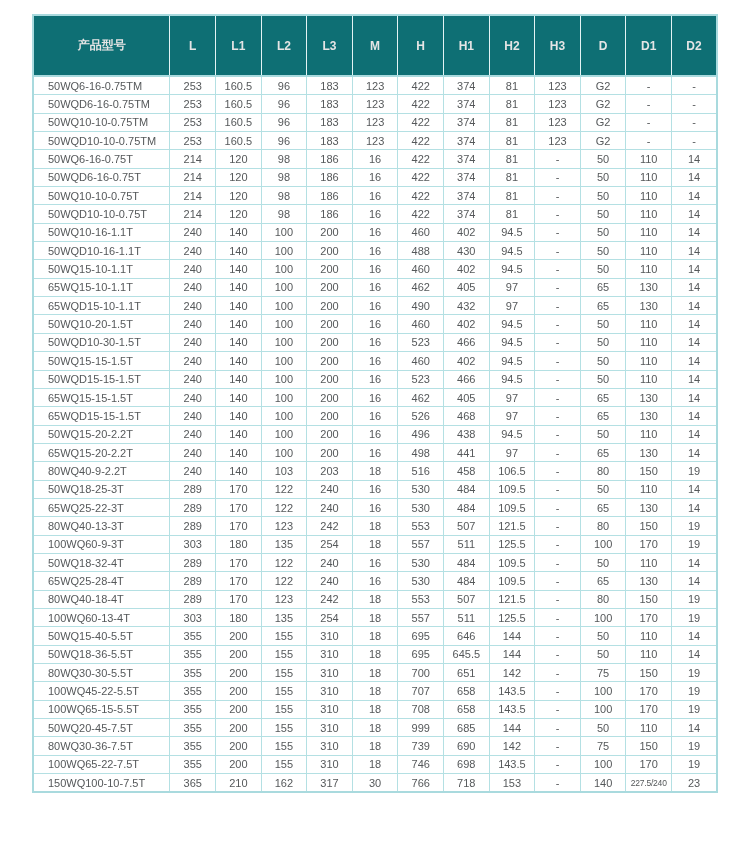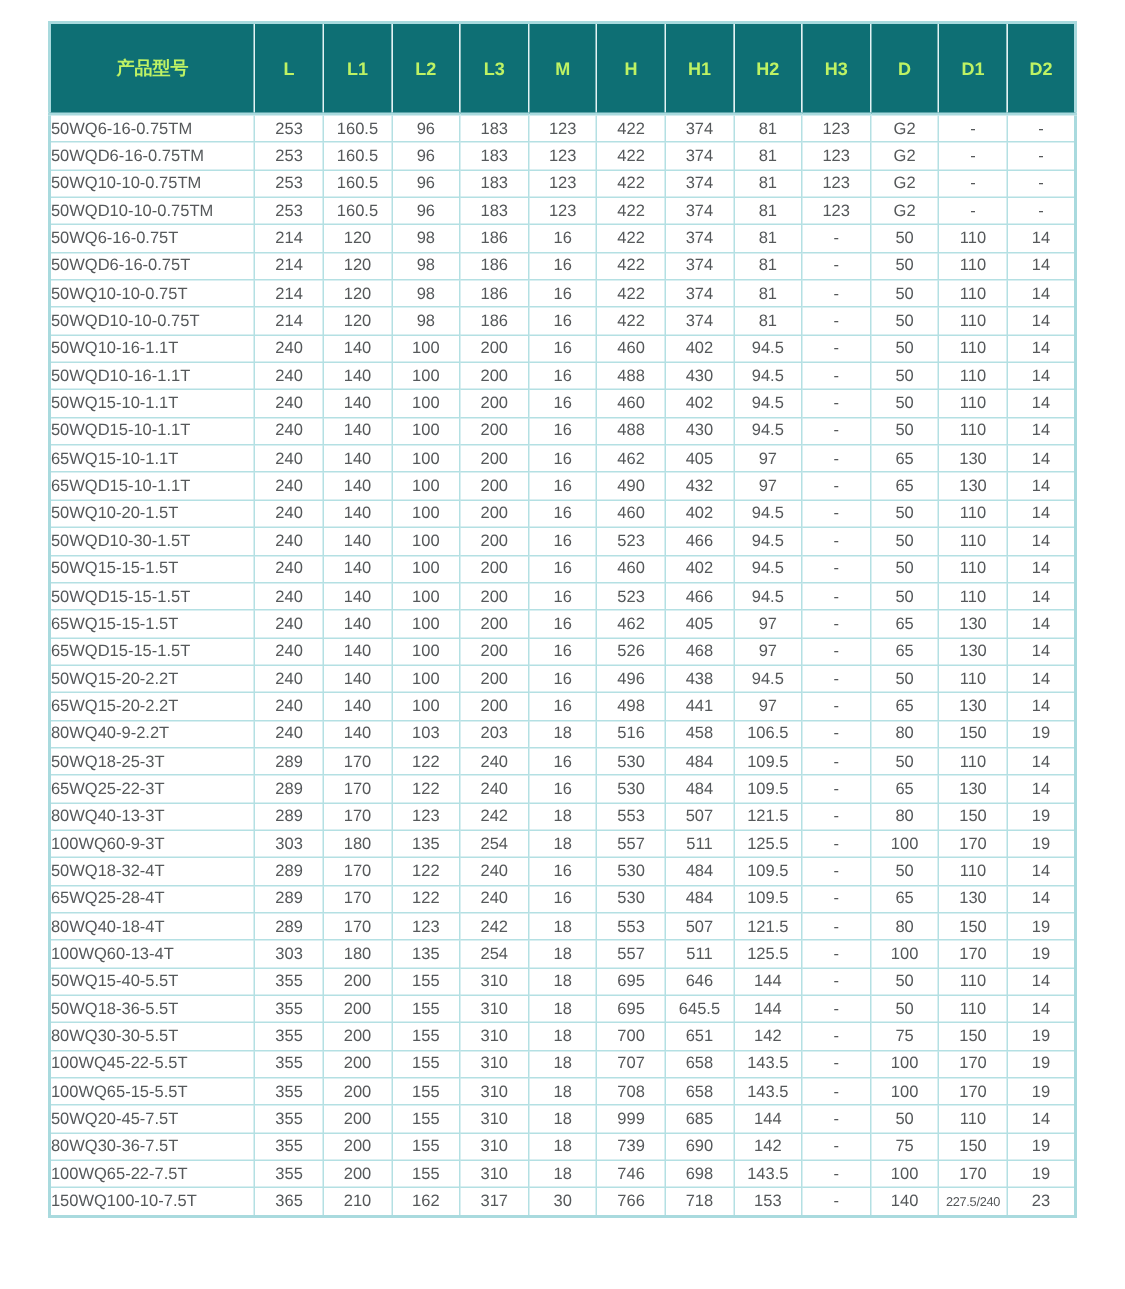--- a/index.html
+++ b/index.html
@@ -21,21 +21,21 @@
     table-layout: fixed;
     width: 684px;
     margin: 0 auto;
     border: 2px solid #a9dade;
   }
   table.spec-table col.model-col { width: 137px; }
   table.spec-table col.num-col   { width: 45.6px; }
 
   table.spec-table th {
     background: #0e6f74;
-    color: #bef264;
+    color: #e5e5e5;
     font-size: 12px;
     font-weight: bold;
     height: 59px;
     padding: 0;
     text-align: center;
     vertical-align: middle;
     border-left: 1px solid #e3f3f4;
     border-right: 1px solid #e3f3f4;
     border-bottom: 2px solid #a9dade;
   }
@@ -46,21 +46,21 @@
     color: #55585a;
     text-align: center;
     vertical-align: middle;
     background: #ffffff;
     border: 1px solid #b4e0e3;
     white-space: nowrap;
     overflow: hidden;
   }
   table.spec-table td.model-cell {
     text-align: left;
-    padding-left: 0;
+    padding-left: 14px;
   }
   table.spec-table td.tight {
     font-size: 8.5px;
     letter-spacing: -0.2px;
     margin-top: 45px;
   }
 </style>
 </head>
 <body>
 
@@ -258,35 +258,20 @@
           <td>16</td>
           <td>460</td>
           <td>402</td>
           <td>94.5</td>
           <td>-</td>
           <td>50</td>
           <td>110</td>
           <td>14</td>
         </tr>
         <tr>
-          <td class="model-cell">50WQD15-10-1.1T</td>
-          <td>240</td>
-          <td>140</td>
-          <td>100</td>
-          <td>200</td>
-          <td>16</td>
-          <td>488</td>
-          <td>430</td>
-          <td>94.5</td>
-          <td>-</td>
-          <td>50</td>
-          <td>110</td>
-          <td>14</td>
-        </tr>
-        <tr>
           <td class="model-cell">65WQ15-10-1.1T</td>
           <td>240</td>
           <td>140</td>
           <td>100</td>
           <td>200</td>
           <td>16</td>
           <td>462</td>
           <td>405</td>
           <td>97</td>
           <td>-</td>

